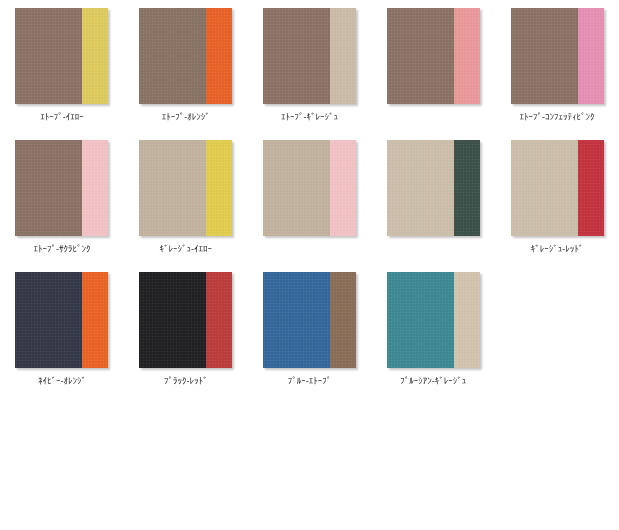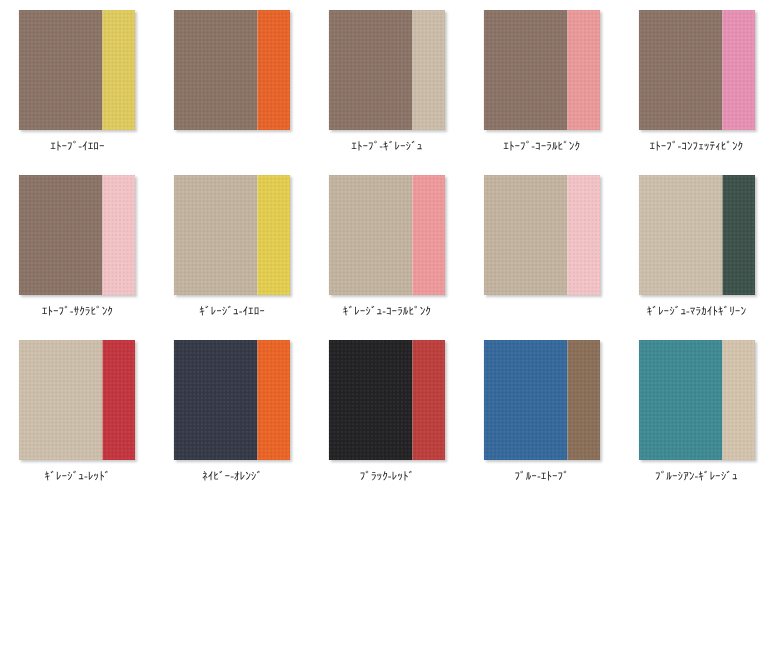--- a/index.html
+++ b/index.html
@@ -76,34 +76,34 @@
         <div class="chip-main" style="width: 72%; background: rgb(139, 116, 103);"></div>
         <div class="chip-accent" style="background: rgb(223, 203, 94);"></div>
       </div>
       <div class="swatch-label">ｴﾄｰﾌﾟ-ｲｴﾛｰ</div>
     </div>
     <div class="swatch-cell">
       <div class="swatch-chip">
         <div class="chip-main" style="width: 72%; background: rgb(138, 116, 101);"></div>
         <div class="chip-accent" style="background: rgb(232, 100, 42);"></div>
       </div>
+      <div class="swatch-label">ｴﾄｰﾌﾟ-ｵﾚﾝｼﾞ</div>
     </div>
     <div class="swatch-cell">
       <div class="swatch-chip">
         <div class="chip-main" style="width: 72%; background: rgb(139, 116, 103);"></div>
         <div class="chip-accent" style="background: rgb(203, 189, 169);"></div>
       </div>
       <div class="swatch-label">ｴﾄｰﾌﾟ-ｷﾞﾚｰｼﾞｭ</div>
     </div>
     <div class="swatch-cell">
       <div class="swatch-chip">
         <div class="chip-main" style="width: 72%; background: rgb(139, 116, 103);"></div>
         <div class="chip-accent" style="background: rgb(235, 154, 154);"></div>
       </div>
-      <div class="swatch-label">ｴﾄｰﾌﾟ-ｺｰﾗﾙﾋﾟﾝｸ</div>
     </div>
     <div class="swatch-cell">
       <div class="swatch-chip">
         <div class="chip-main" style="width: 72%; background: rgb(139, 116, 103);"></div>
         <div class="chip-accent" style="background: rgb(231, 145, 180);"></div>
       </div>
       <div class="swatch-label">ｴﾄｰﾌﾟ-ｺﾝﾌｪｯﾃｨﾋﾟﾝｸ</div>
     </div>
     <div class="swatch-cell">
       <div class="swatch-chip">
@@ -115,36 +115,28 @@
     <div class="swatch-cell">
       <div class="swatch-chip">
         <div class="chip-main" style="width: 72%; background: rgb(195, 180, 160);"></div>
         <div class="chip-accent" style="background: rgb(227, 206, 80);"></div>
       </div>
       <div class="swatch-label">ｷﾞﾚｰｼﾞｭ-ｲｴﾛｰ</div>
     </div>
     <div class="swatch-cell">
       <div class="swatch-chip">
         <div class="chip-main" style="width: 72%; background: rgb(195, 180, 160);"></div>
-        <div class="chip-accent" style="background: rgb(239, 154, 156);"></div>
-      </div>
-      <div class="swatch-label">ｷﾞﾚｰｼﾞｭ-ｺｰﾗﾙﾋﾟﾝｸ</div>
-    </div>
-    <div class="swatch-cell">
-      <div class="swatch-chip">
-        <div class="chip-main" style="width: 72%; background: rgb(195, 180, 160);"></div>
         <div class="chip-accent" style="background: rgb(243, 195, 198);"></div>
       </div>
     </div>
     <div class="swatch-cell">
       <div class="swatch-chip">
         <div class="chip-main" style="width: 72%; background: rgb(205, 191, 172);"></div>
         <div class="chip-accent" style="background: rgb(61, 82, 75);"></div>
       </div>
-      <div class="swatch-label">ｷﾞﾚｰｼﾞｭ-ﾏﾗｶｲﾄｷﾞﾘｰﾝ</div>
     </div>
     <div class="swatch-cell">
       <div class="swatch-chip">
         <div class="chip-main" style="width: 72%; background: rgb(205, 191, 172);"></div>
         <div class="chip-accent" style="background: rgb(195, 54, 64);"></div>
       </div>
       <div class="swatch-label">ｷﾞﾚｰｼﾞｭ-ﾚｯﾄﾞ</div>
     </div>
     <div class="swatch-cell">
       <div class="swatch-chip">

